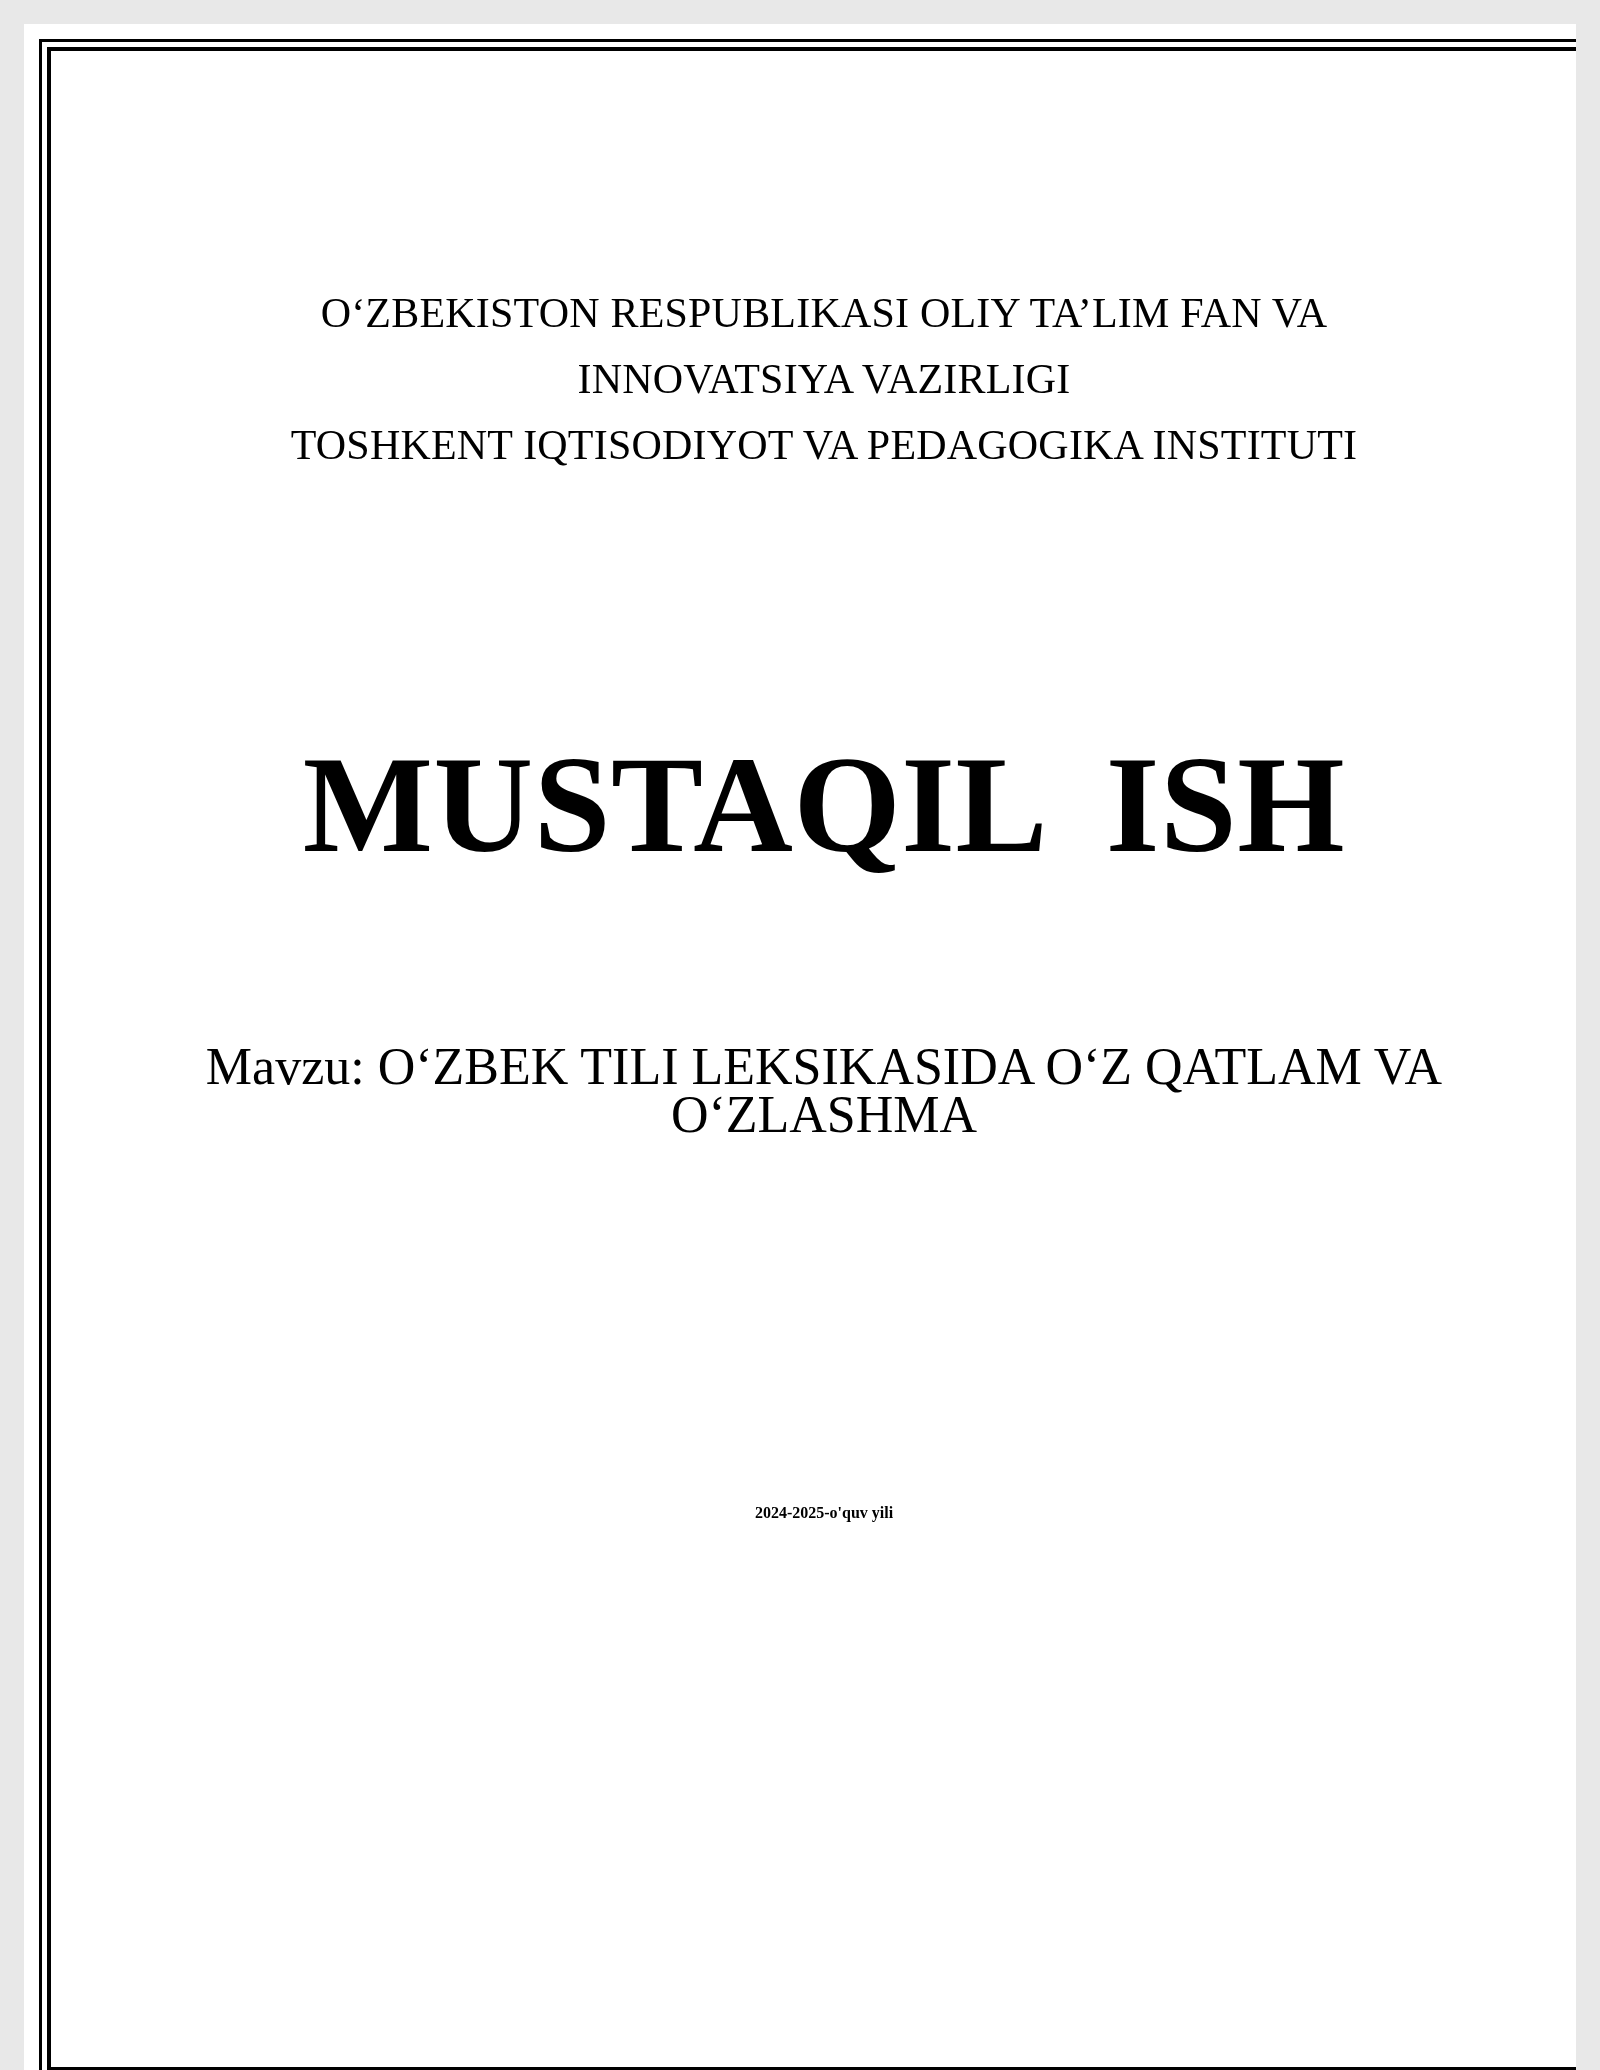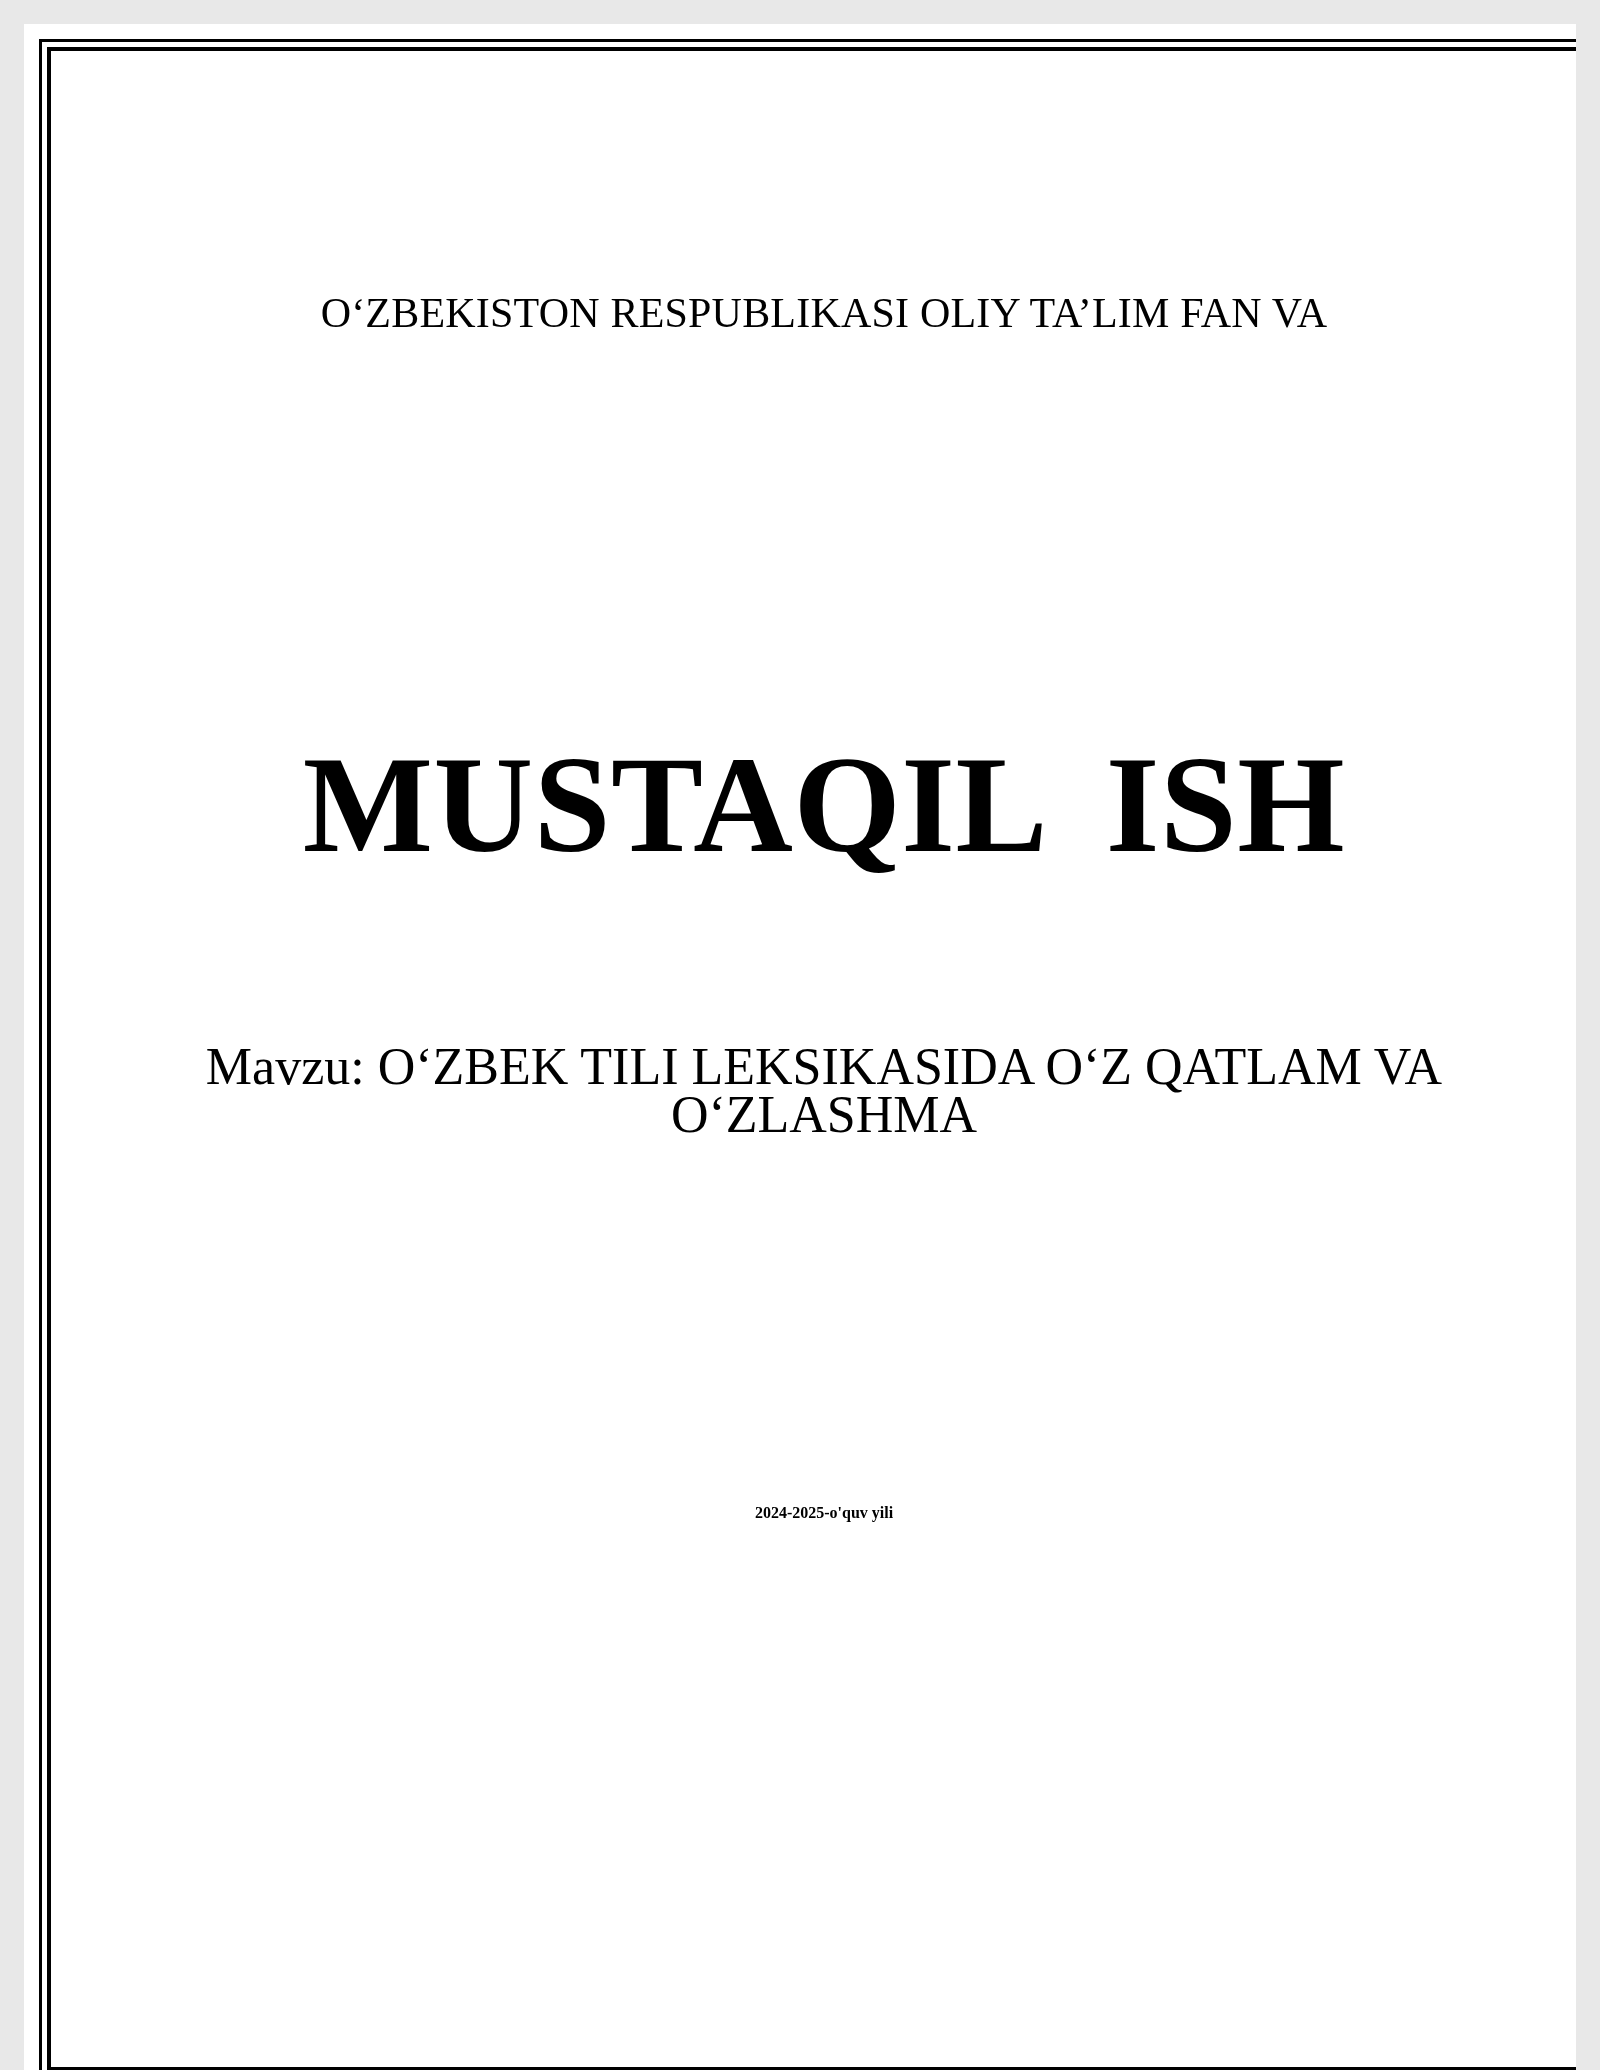--- a/index.html
+++ b/index.html
@@ -76,20 +76,22 @@
 </head>
 <body>
 
 <div class="page">
 
   <div class="frame-outer"></div>
   <div class="frame-inner"></div>
 
   <div class="ministry-header">
     <div>O‘ZBEKISTON RESPUBLIKASI OLIY TA’LIM FAN VA</div>
+    <div>INNOVATSIYA VAZIRLIGI</div>
+    <div>TOSHKENT IQTISODIYOT VA PEDAGOGIKA INSTITUTI</div>
   </div>
 
   <h1 class="main-title">MUSTAQIL ISH</h1>
 
   <div class="topic">
     <div>Mavzu: O‘ZBEK TILI LEKSIKASIDA O‘Z QATLAM VA O‘ZLASHMA</div>
   </div>
 
   <div class="academic-year">2024-2025-o'quv yili</div>
 

